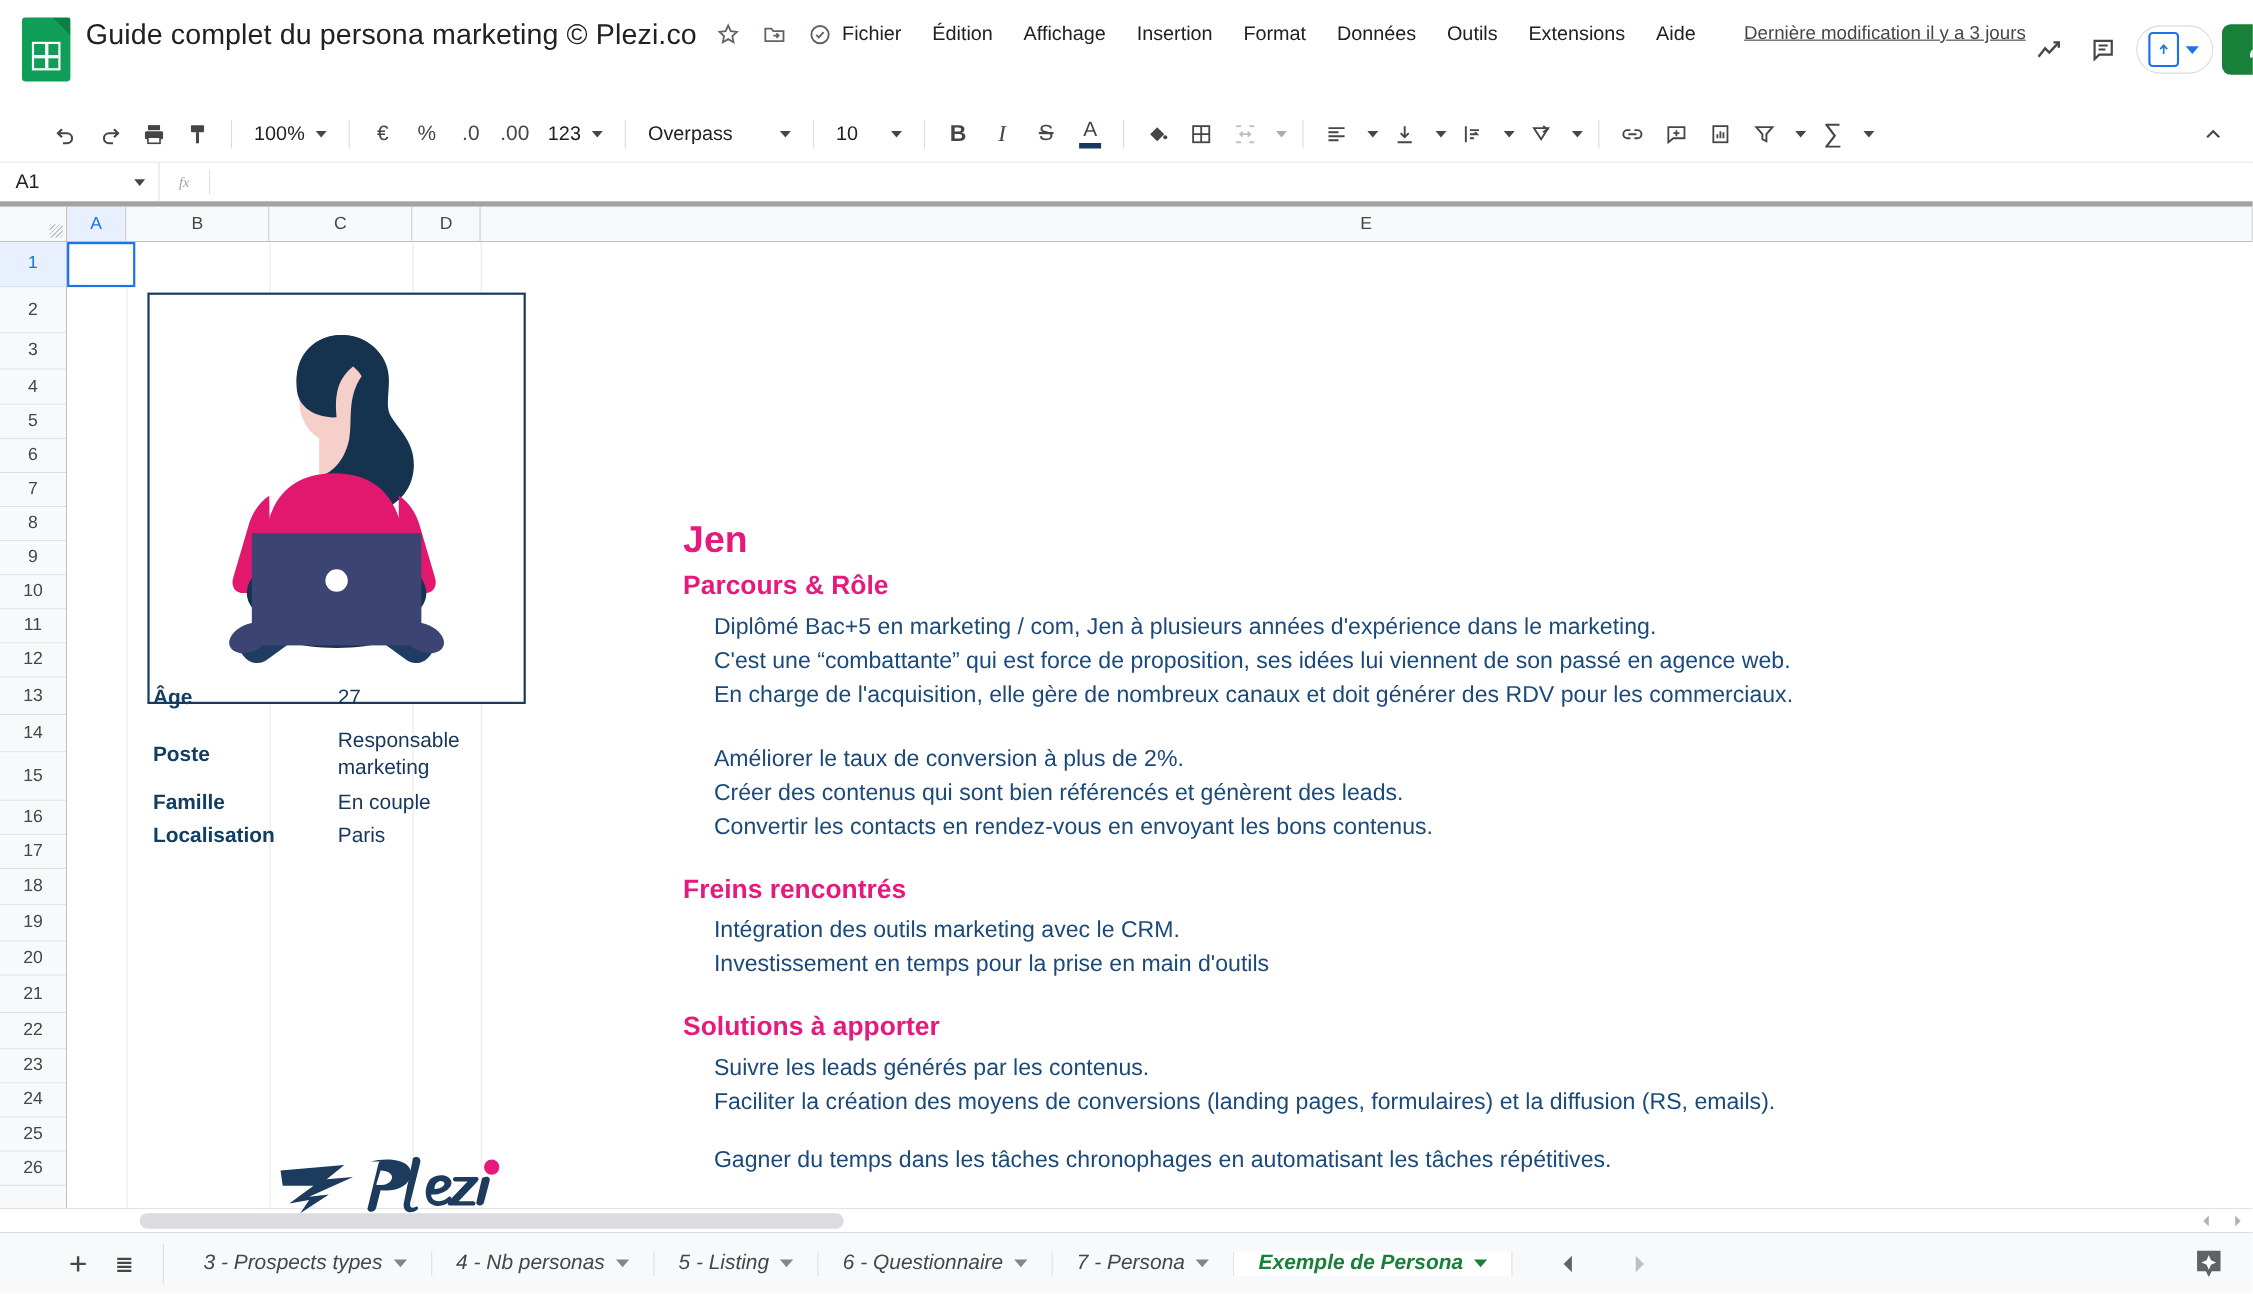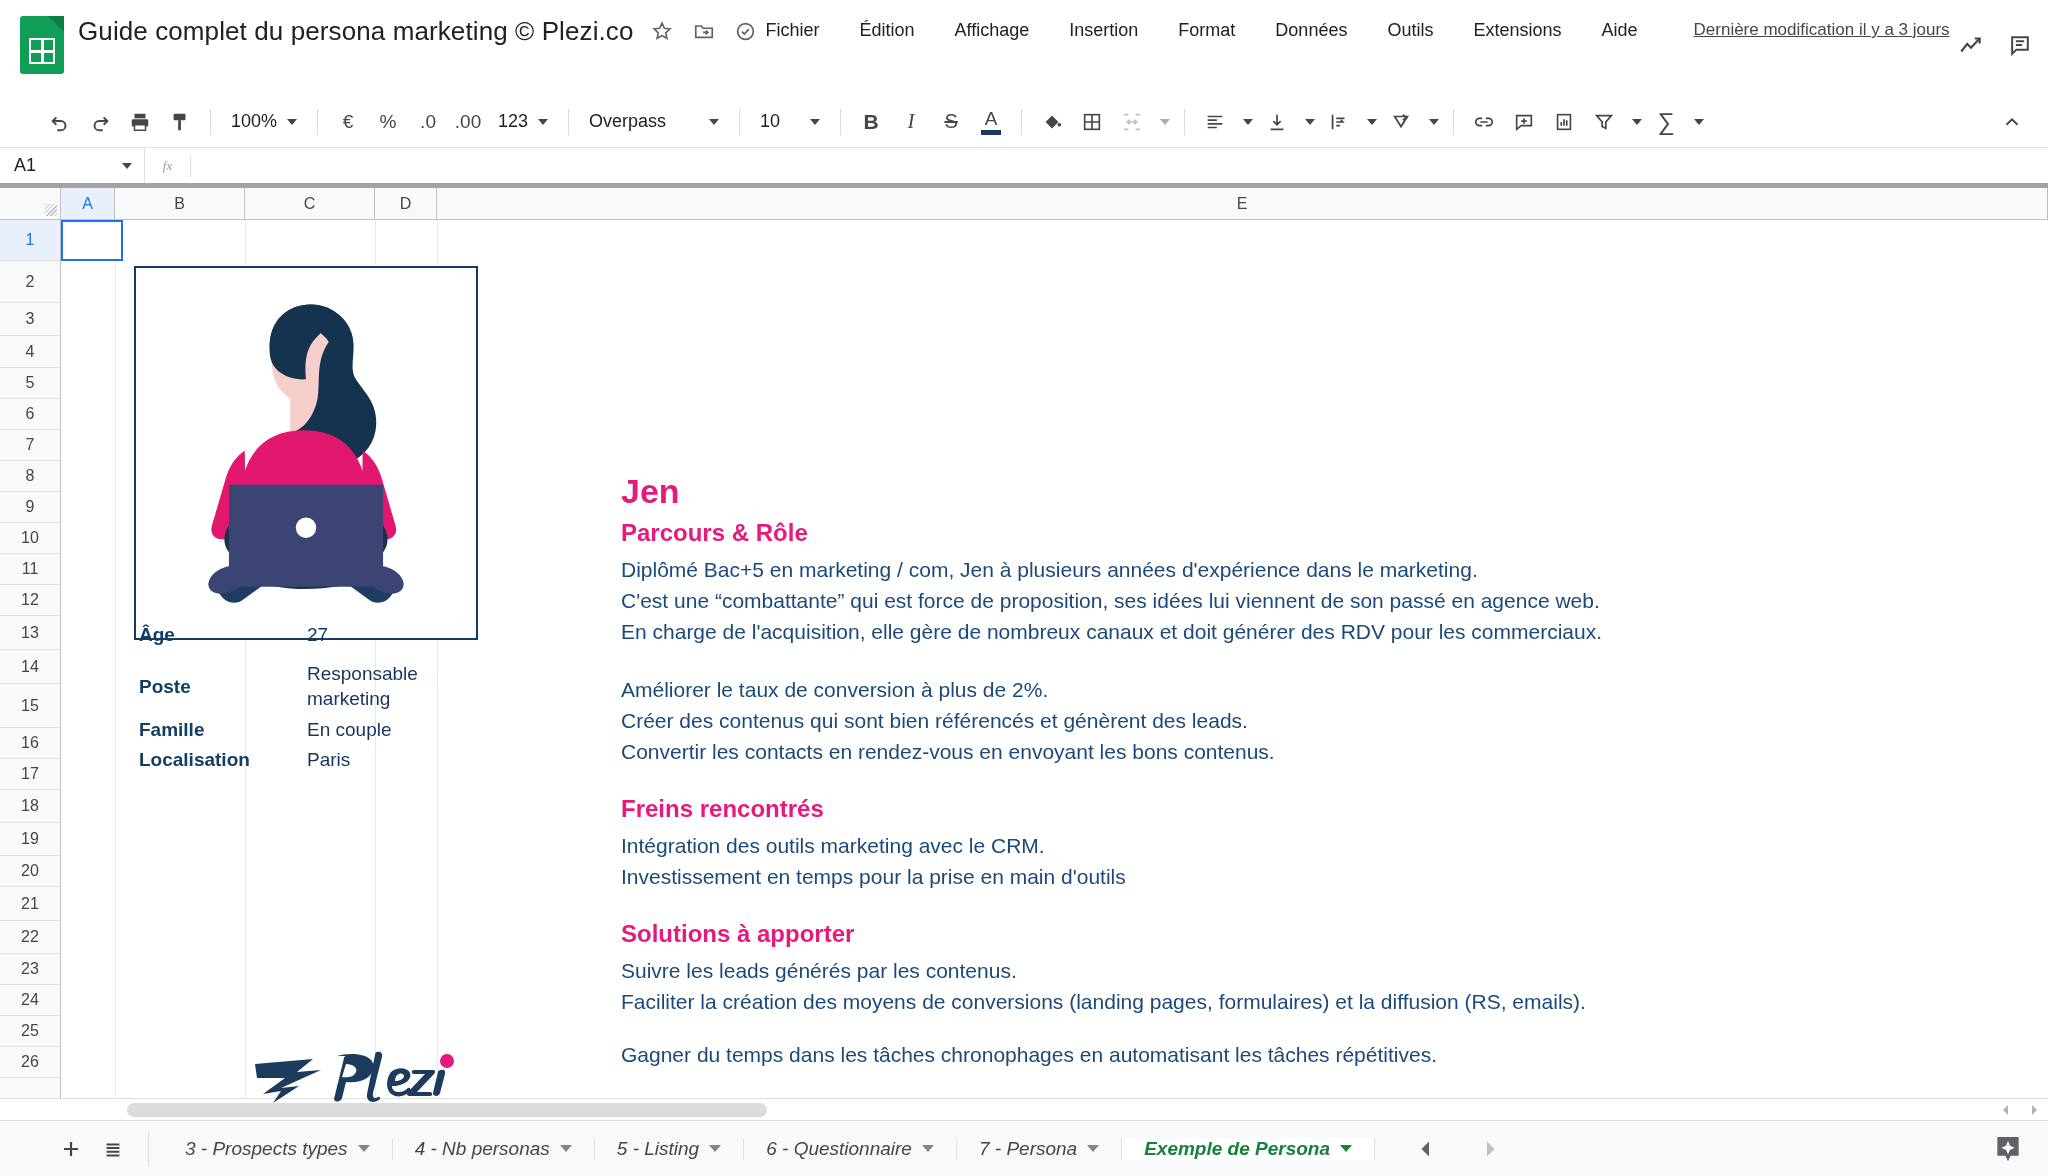--- a/index.html
+++ b/index.html
@@ -22,21 +22,21 @@
   .gs-logo .grid:before { content:""; position:absolute; left:0; top:10px; width:100%; height:2.5px; background:#fff; }
   .gs-logo .grid:after  { content:""; position:absolute; top:0; left:10px; width:2.5px; height:100%; background:#fff; }
 
   .title-col { display: flex; flex-direction: row; }
   .title-row { display: flex; align-items: center; gap: 14px; height: 42px; }
   .doc-title { font-size: 26px; color: #202124; letter-spacing: .1px; white-space: nowrap; }
   .ticon { width: 28px; height: 28px; display:flex; align-items:center; justify-content:center;
      color:#5f6368; cursor:pointer; }
   .ticon svg { display:block; }
 
-  .menubar { display: flex; align-items: center; gap: 16px; height: 36px; margin-top: 2px; }
+  .menubar { display: flex; align-items: center; gap: 4px; height: 36px; margin-top: 2px; }
   .menu-item { font-size: 18px; color: #202124; padding: 4px 12px; border-radius: 4px; cursor: pointer; white-space: nowrap; }
   .menu-item:first-child { padding-left: 6px; }
   .last-edit { font-size: 17px; color: #444746; text-decoration: underline; margin-left: 28px; white-space: nowrap; cursor:pointer; }
 
   .titlebar-right { margin-left: auto; display:flex; align-items:center; gap: 8px; padding-top: 12px; }
   .hicon { width: 42px; height: 42px; display:flex; align-items:center; justify-content:center; color:#444746; cursor:pointer; border-radius:50%; }
   .present-grp { display:flex; align-items:center; gap:6px; border:1px solid #dadce0; border-radius:22px; padding: 5px 12px 5px 10px; cursor:pointer;}
   .present-box { width:28px; height:32px; border:2.2px solid #1a73e8; border-radius:4px; display:flex; align-items:center; justify-content:center; color:#1a73e8;}
   .caret-blue { width:0;height:0;border-left:6px solid transparent;border-right:6px solid transparent;border-top:7px solid #1a73e8; }
   .share-btn { display:flex; align-items:center; gap:10px; background:#188038; color:#fff;
@@ -90,21 +90,21 @@
   .infotab { position:absolute; left: 78px; top: 404px; width: 330px; font-size: 19px; color:#16365C; }
   .inforow { display:flex; align-items:flex-start; }
   .infolab { width: 168px; font-weight: bold; color:#123E63; }
   .infoval { color:#16365C; }
 
   .plezi { position:absolute; left: 190px; top: 828px; width: 210px; height: 62px; }
 
   .ptext { position:absolute; left: 560px; top: 252px; width: 1100px; color:#1B4A7A; }
   .p-name { font-size: 34px; font-weight: bold; color:#E6197D; line-height: 1.15; margin-bottom: 6px; }
   .p-h { font-size: 24px; font-weight: bold; color:#E6197D; margin-bottom: 6px; line-height:1.3; }
-  .p-line { font-size: 21px; color:#1B4A7A; line-height: 1.48; white-space: nowrap; }
+  .p-line { font-size: 21px; color:#1B4A7A; line-height: 1.48; white-space: nowrap; margin-left: 28px; }
   .p-block { margin-bottom: 26px; }
   .p-gap { height: 22px; }
 
   
   .hscroll { height:22px; flex:none; display:flex; align-items:center; background:#fff; border-top:1px solid #e0e0e0;}
   .hscroll .pad { width:61px; }
   .hscroll .track { flex:1; height:22px; position:relative; }
   .hscroll .thumb { position:absolute; left:66px; top:4px; height:14px; width:640px; background:#dadce0; border-radius:7px; cursor:pointer;}
   .hscroll .arrows { display:flex; }
   .sbtn { width:28px; height:22px; display:flex; align-items:center; justify-content:center; color:#b0b3b6; cursor:pointer;}

